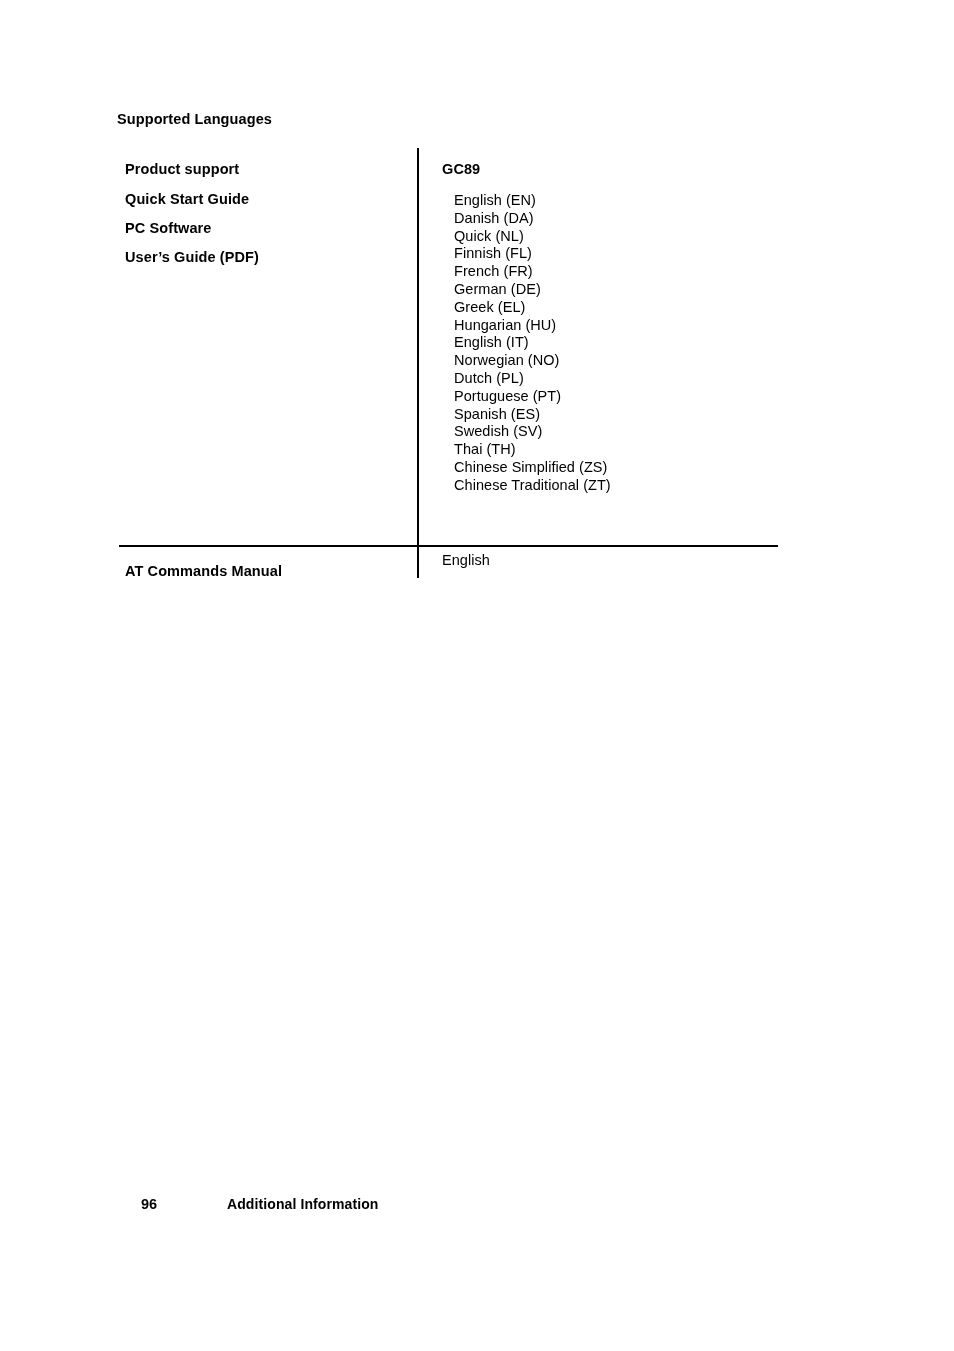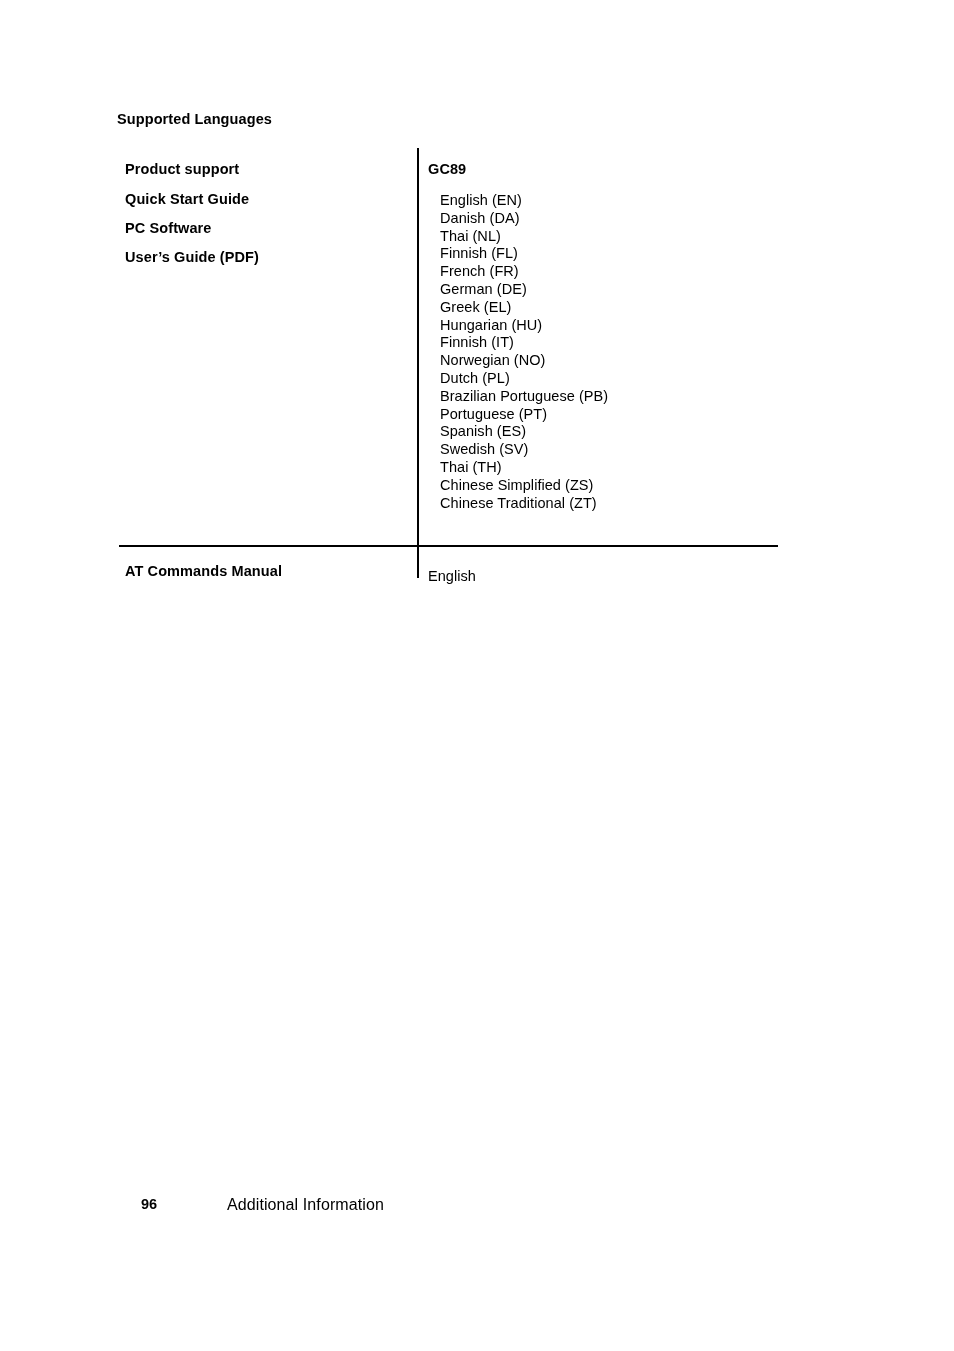--- a/index.html
+++ b/index.html
@@ -73,40 +73,39 @@
   .row-atcmd    { top: 404px; }
 
   .cell-left {
     position: absolute;
     left: 8px;
     top: 0;
     width: 280px;
   }
   .cell-right {
     position: absolute;
-    left: 311px;
+    left: 325px;
     top: 0;
     width: 345px;
   }
 
   .b-line {
     font-size: 14.5px;
     font-weight: bold;
     line-height: 17.8px;
     white-space: nowrap;
     letter-spacing: 0.1px;
     margin-top: 11px;
   }
   .r-line {
     font-size: 14.5px;
     font-weight: normal;
     line-height: 17.8px;
     white-space: nowrap;
     letter-spacing: 0.05px;
-    margin-top: 16px;
   }
 
   ul.lang-list {
     list-style: none;
     margin: 12px;
     padding: 0;
   }
   ul.lang-list li {
     font-size: 14.5px;
     line-height: 17.8px;
@@ -128,22 +127,22 @@
     top: 0;
     font-size: 14.5px;
     font-weight: bold;
     white-space: nowrap;
     margin-left: 24px;
   }
   .footer-chapter-title {
     position: absolute;
     left: 110px;
     top: 0;
-    font-size: 16px;
-    font-weight: normal;
+    font-size: 14px;
+    font-weight: bold;
     white-space: nowrap;
     letter-spacing: 0.1px;
   }
 </style>
 </head>
 <body>
 
 <div class="page">
 
   <div class="section-heading">Supported Languages</div>
@@ -165,30 +164,29 @@
     <div class="row row-docs">
       <div class="cell-left">
         <div class="b-line">Quick Start Guide</div>
         <div class="b-line">PC Software</div>
         <div class="b-line">User’s Guide (PDF)</div>
       </div>
       <div class="cell-right">
         <ul class="lang-list">
           <li>English (EN)</li>
           <li>Danish (DA)</li>
-          <li>Thai (NL)</li>
+          <li>Quick (NL)</li>
           <li>Finnish (FL)</li>
           <li>French (FR)</li>
           <li>German (DE)</li>
           <li>Greek (EL)</li>
           <li>Hungarian (HU)</li>
-          <li>Finnish (IT)</li>
+          <li>English (IT)</li>
           <li>Norwegian (NO)</li>
           <li>Dutch (PL)</li>
-          <li>Brazilian Portuguese (PB)</li>
           <li>Portuguese (PT)</li>
           <li>Spanish (ES)</li>
           <li>Swedish (SV)</li>
           <li>Thai (TH)</li>
           <li>Chinese Simplified (ZS)</li>
           <li>Chinese Traditional (ZT)</li>
         </ul>
       </div>
     </div>
 

